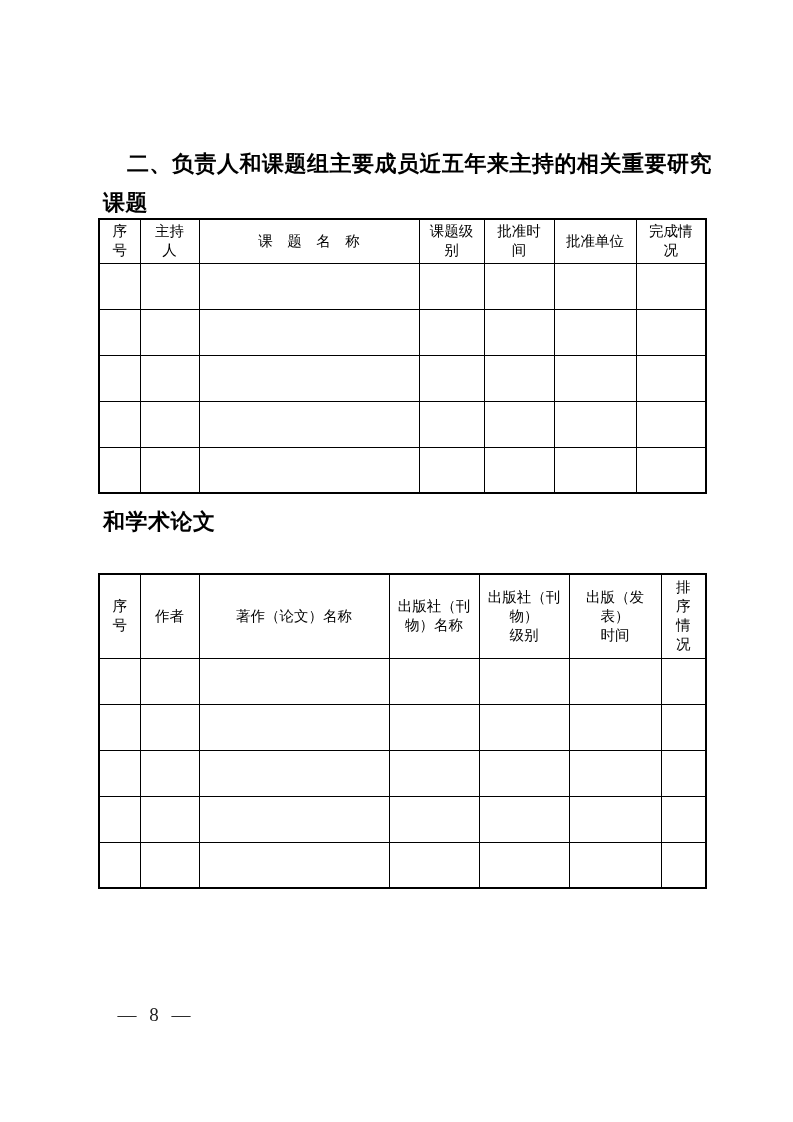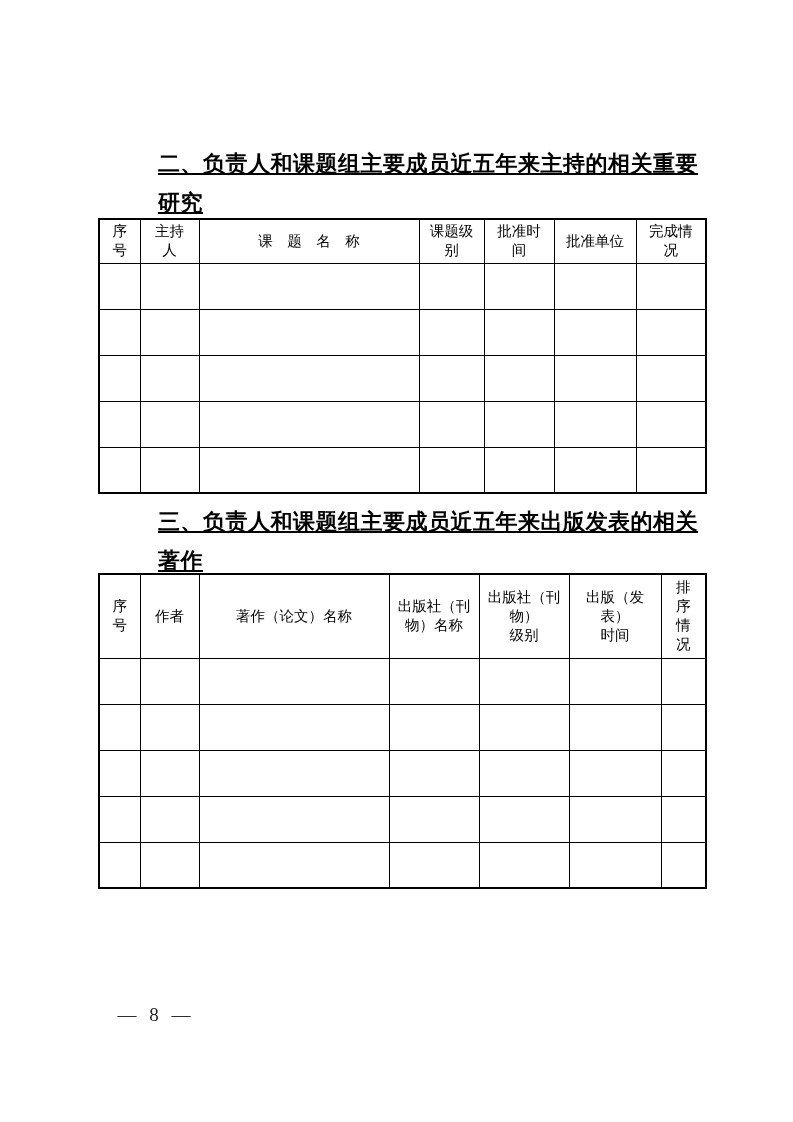--- a/index.html
+++ b/index.html
@@ -20,21 +20,21 @@
   .heading {
     position: absolute;
     width: 610px;
     font-family: "Liberation Sans", sans-serif;
     font-weight: bold;
     font-size: 22px;
     line-height: 39px;
     color: #000;
     letter-spacing: 0.5px;
   }
-  .heading .line-indent { margin-left: 55px; text-decoration: underline; }
+  .heading .line-indent { margin-left: 24px; }
   .heading-2 { left: 103px; top: 144px; }
   .heading-3 { left: 103px; top: 502px; }
 
   
   table.form-table {
     position: absolute;
     border-collapse: collapse;
     table-layout: fixed;
     border: 2px solid #000;
     background: #fff;
@@ -155,21 +155,20 @@
           <td></td>
           <td></td>
           <td></td>
           <td></td>
           <td></td>
       </tr>
     </tbody>
   </table>
 
   <div class="heading heading-3">
-    <div class="line-indent">三、负责人和课题组主要成员近五年来出版发表的相关著作</div>
     <div>和学术论文</div>
   </div>
 
   <table class="form-table table-2">
     <colgroup>
       <col style="width:41px">
         <col style="width:59px">
         <col style="width:190px">
       <col style="width:90px">
         <col style="width:90px">

